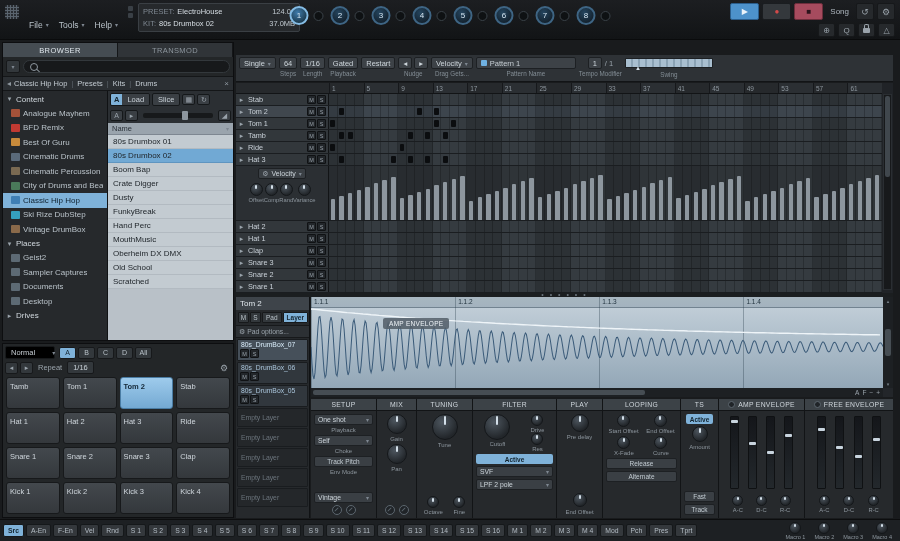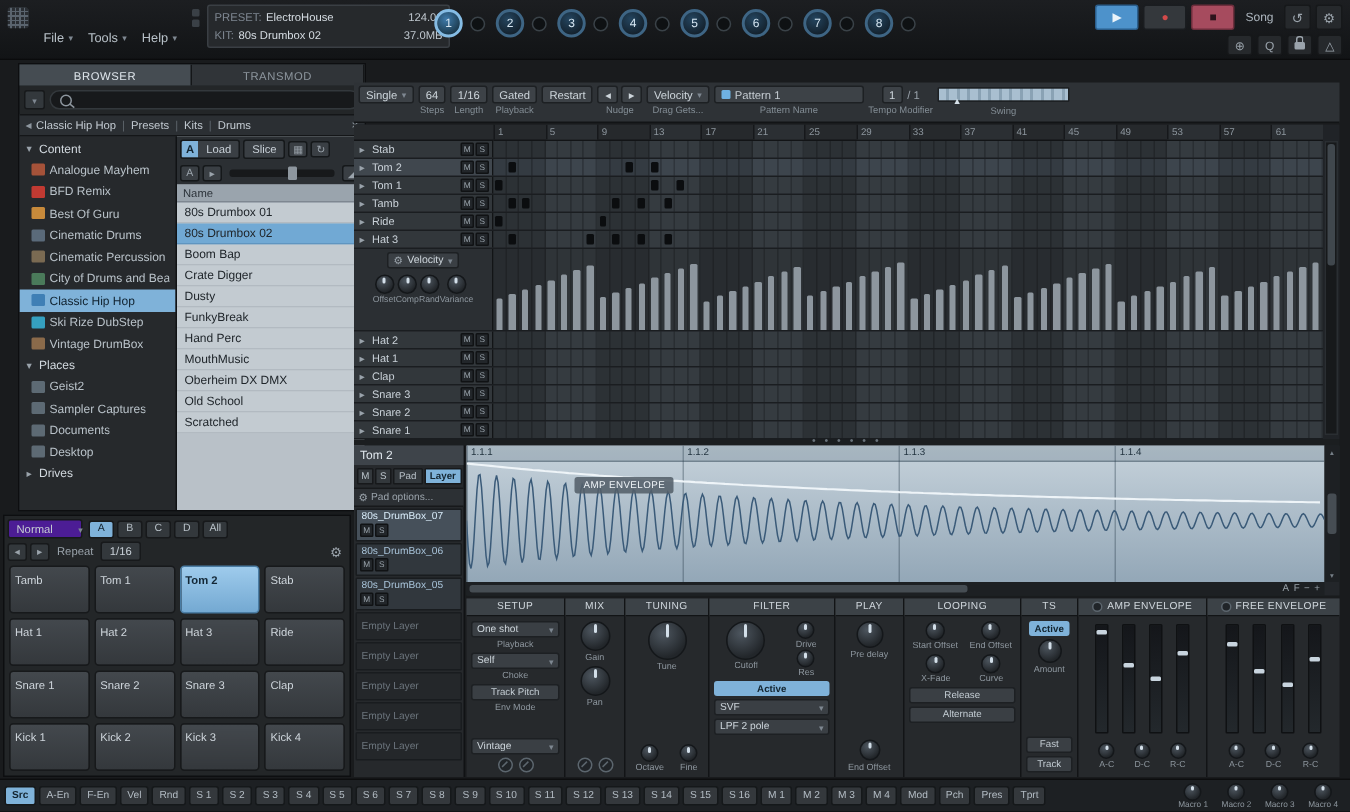--- a/index.html
+++ b/index.html
@@ -31,21 +31,21 @@
   .tp-btn.play .tp-glyph{color:#eaf3fa;}
   .tp-btn.rec .tp-glyph{color:#d24a4a;}
   .tp-btn.stop{background:#a64b5e;border-color:#6d2e3c;}
   .tp-btn.stop .tp-glyph{color:#2c141c;}
   .song-lbl{font-size:8px;color:#aeb7bf;padding:0 4px;}
   .ico{width:16px;height:15px;display:flex;align-items:center;justify-content:center;color:#9aa3ab;background:#26292c;border:1px solid #16181a;border-radius:2px;font-size:9px;}
   .ico.sm{width:15px;height:12px;font-size:8px;}
   .lock{width:7px;height:5px;background:#9aa3ab;position:relative;border-radius:1px;display:inline-block;}
   .lock::before{content:"";position:absolute;top:-4px;left:1px;width:3px;height:3px;border:1px solid #9aa3ab;border-bottom:none;border-radius:2px 2px 0 0;}
   
-  .browser{position:absolute;left:12px;top:42px;width:232px;height:299px;background:#232628;border:1px solid #0d0e10;box-sizing:border-box;display:flex;flex-direction:column;}
+  .browser{position:absolute;left:2px;top:42px;width:232px;height:299px;background:#232628;border:1px solid #0d0e10;box-sizing:border-box;display:flex;flex-direction:column;}
   .bp-tabs{display:flex;height:14px;flex:none;background:#1c1f21;}
   .bp-tab{flex:1;display:flex;align-items:center;justify-content:center;font-size:7.5px;letter-spacing:.4px;color:#8d969e;background:#303438;border-right:1px solid #141618;}
   .bp-tab.on{background:#454c52;color:#dfe6ec;}
   .bp-search{display:flex;gap:3px;padding:3px;height:13px;flex:none;align-items:center;}
   .srch-dd{width:14px;height:13px;background:#33383c;border:1px solid #17191b;display:flex;align-items:center;justify-content:center;border-radius:2px;box-sizing:border-box;}
   .search-box{flex:1;height:13px;background:#17191b;border:1px solid #33383c;border-radius:7px;display:flex;align-items:center;padding:0 6px;gap:4px;box-sizing:border-box;}
   .mag{width:6px;height:6px;border:1px solid #8d969e;border-radius:50%;position:relative;flex:none;}
   .mag::after{content:"";position:absolute;width:4px;height:1px;background:#8d969e;right:-3px;bottom:-1px;transform:rotate(40deg);}
   .search-input{background:none;border:none;outline:none;color:#cfd6dc;font-size:8px;width:100%;padding:0;font-family:"Liberation Sans",sans-serif;}
   .bp-crumb{display:flex;align-items:center;gap:3px;background:#2b2f33;border-top:1px solid #141618;border-bottom:1px solid #141618;height:13px;flex:none;padding:0 4px;font-size:7.5px;}
@@ -71,21 +71,21 @@
   .f-ico{width:13px;height:11px;background:#3a3f44;border:1px solid #15181a;color:#9aa3ab;font-size:7px;display:flex;align-items:center;justify-content:center;border-radius:2px;box-sizing:border-box;flex:none;}
   .f-slider{flex:1;height:5px;background:#17191b;border-radius:2px;position:relative;margin:0 3px;}
   .f-sl-h{position:absolute;left:55%;top:-2px;width:6px;height:9px;background:#8d969e;border-radius:1px;}
   .f-hdr{display:flex;align-items:center;justify-content:space-between;background:#9aa4ad;color:#2a3138;font-size:7.5px;padding:1px 4px;border-bottom:1px solid #7e8791;flex:none;}
   .f-list{flex:1;overflow:hidden;}
   .file-row{height:13px;display:flex;align-items:center;padding:0 5px;font-size:8px;color:#20262b;background:#c3cbd1;border-bottom:1px solid #b2bac1;white-space:nowrap;overflow:hidden;}
   .file-row.sel{background:#71a9d4;border-bottom-color:#5f95c0;}
   
   .padpanel{position:absolute;left:2px;top:343px;width:232px;height:175px;background:#232628;border:1px solid #0d0e10;box-sizing:border-box;display:flex;flex-direction:column;}
   .pp-row{display:flex;gap:2px;padding:2px 2px 0 2px;align-items:center;flex:none;}
-  .pp-mode{display:flex;align-items:center;gap:17px;background:#4c1d95;border:1px solid #17191b;padding:1px 5px;font-size:7.5px;border-radius:2px;width:50px;box-sizing:border-box;}
+  .pp-mode{display:flex;align-items:center;gap:17px;background:#000000;border:1px solid #17191b;padding:1px 5px;font-size:7.5px;border-radius:2px;width:50px;box-sizing:border-box;}
   .bank-btn{height:12px;min-width:17px;background:#33383c;border:1px solid #17191b;display:flex;align-items:center;justify-content:center;font-size:7px;color:#b9c2c9;border-radius:2px;padding:0 3px;box-sizing:border-box;}
   .bank-btn.on{background:#7fb2d9;color:#13242f;}
   #bank-btns{display:flex;gap:2px;margin-left:2px;}
   .pp-arrow{width:13px;height:12px;background:#33383c;border:1px solid #17191b;display:flex;align-items:center;justify-content:center;font-size:7px;color:#9aa3ab;border-radius:2px;box-sizing:border-box;}
   .pp-repeat{font-size:7.5px;color:#9aa3ab;padding:0 3px;}
   .pp-repval{background:#33383c;border:1px solid #17191b;font-size:7.5px;padding:1px 5px;border-radius:2px;color:#c9d1d8;}
   .pp-gear{margin-left:auto;color:#9aa3ab;font-size:9px;padding-right:3px;}
   .pad-grid{flex:1;display:grid;grid-template-columns:repeat(4,1fr);grid-auto-rows:1fr;gap:3px;padding:3px;}
   .pad{background:linear-gradient(#43484d,#34383c);border:1px solid #17191b;border-radius:3px;position:relative;padding:3px;box-sizing:border-box;}
   .pad.sel{background:linear-gradient(#9ecbec,#74a9d2);border-color:#4a7ca3;}

